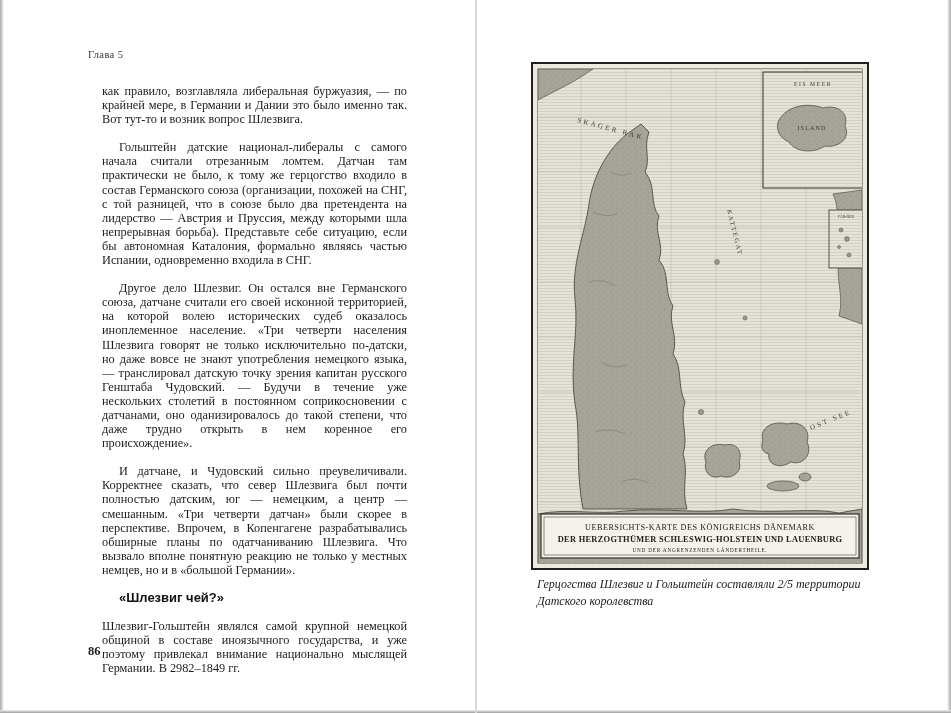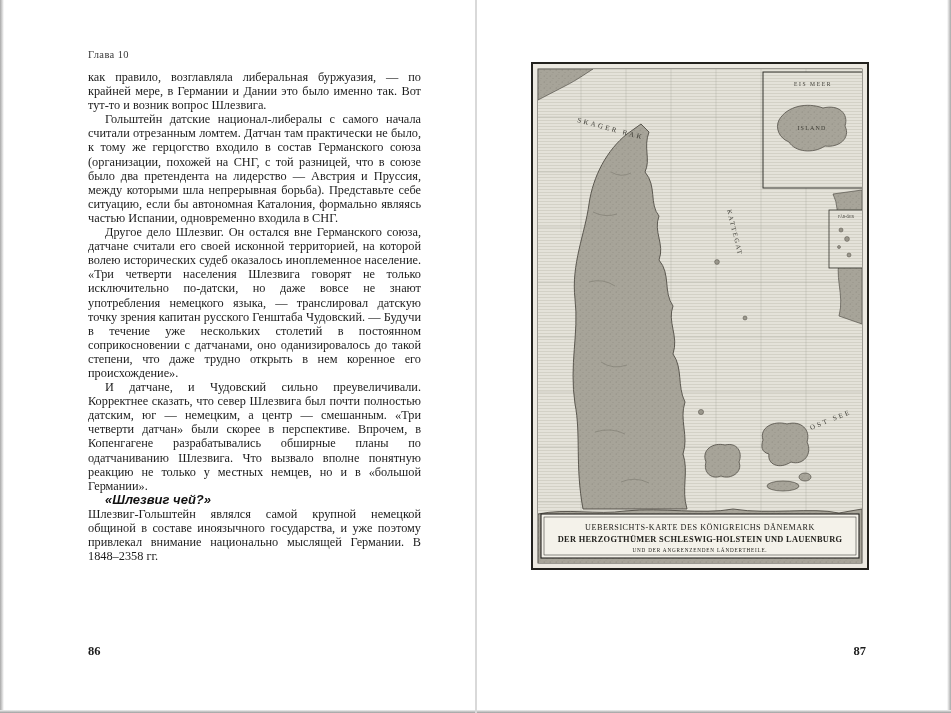--- a/index.html
+++ b/index.html
@@ -15,25 +15,25 @@
     background:linear-gradient(to top,#9e9e9e,#f0f0f0); }
   .gutter { position:absolute; left:475px; top:0; bottom:0; width:2px;
     background:linear-gradient(to right,#e9e9e9,#c9c9c9,#e9e9e9); }
 
   .running-head { position:absolute; top:49px; font-size:10.5px; letter-spacing:0.4px; color:#3a3a3a; }
   .running-head.left  { left:88px; }
   .running-head.right { left:532px; width:334px; text-align:right; }
 
   .body-text { position:absolute; left:88px; top:70px; width:333px;
     font-size:12.3px; line-height:14.1px; text-align:justify; }
-  .body-text p { margin:0; text-indent:17px; }
+  .body-text p { margin:14px; text-indent:17px; }
   .body-text p.noindent { text-indent:0; }
   .section-heading {
     font-family:"Liberation Sans", sans-serif; font-weight:bold;
-    font-size:13px; color:#111; margin:16px 0 7px 0; text-align:left; text-indent:0;font-style:italic;
+    font-size:13px; color:#111; margin:16px 0 7px 0; text-align:left; text-indent:0;
   }
 
   .page-number { position:absolute; top:636px; font-size:12.5px; font-weight:bold; color:#1c1c1c;margin-top:8px; }
   .page-number.left  { left:88px; }
   .page-number.right { left:532px; width:334px; text-align:right; }
 
   .figure { position:absolute; left:531px; top:62px; width:338px; height:508px;
     background:#efede7; }
   .figure svg { display:block; }
 
@@ -46,29 +46,29 @@
 </head>
 <body>
 
 <div class="spread">
 
   <div class="edge-left"></div>
   <div class="edge-right"></div>
   <div class="edge-bottom"></div>
   <div class="gutter"></div>
 
-  <div class="running-head left">Глава 10</div>
+  <div class="running-head left">Глава 5</div>
 
   <div class="body-text">
     <p class="noindent">как правило, возглавляла либеральная буржуазия, — по крайней мере, в Германии и Дании это было именно так. Вот тут-то и возник вопрос Шлезвига.</p>
     <p>Гольштейн датские национал-либералы с самого начала считали отрезанным ломтем. Датчан там практически не было, к тому же герцогство входило в состав Германского союза (организации, похожей на СНГ, с той разницей, что в союзе было два претендента на лидерство — Австрия и Пруссия, между которыми шла непрерывная борьба). Представьте себе ситуацию, если бы автономная Каталония, формально являясь частью Испании, одновременно входила в СНГ.</p>
     <p>Другое дело Шлезвиг. Он остался вне Германского союза, датчане считали его своей исконной территорией, на которой волею исторических судеб оказалось иноплеменное население. «Три четверти населения Шлезвига говорят не только исключительно по-датски, но даже вовсе не знают употребления немецкого языка, — транслировал датскую точку зрения капитан русского Генштаба Чудовский. — Будучи в течение уже нескольких столетий в постоянном соприкосновении с датчанами, оно оданизировалось до такой степени, что даже трудно открыть в нем коренное его происхождение».</p>
     <p>И датчане, и Чудовский сильно преувеличивали. Корректнее сказать, что север Шлезвига был почти полностью датским, юг — немецким, а центр — смешанным. «Три четверти датчан» были скорее в перспективе. Впрочем, в Копенгагене разрабатывались обширные планы по одатчаниванию Шлезвига. Что вызвало вполне понятную реакцию не только у местных немцев, но и в «большой Германии».</p>
     <p class="section-heading">«Шлезвиг чей?»</p>
-    <p class="noindent">Шлезвиг-Гольштейн являлся самой крупной немецкой общиной в составе иноязычного государства, и уже поэтому привлекал внимание национально мыслящей Германии. В 1848–2358 гг.</p>
+    <p class="noindent">Шлезвиг-Гольштейн являлся самой крупной немецкой общиной в составе иноязычного государства, и уже поэтому привлекал внимание национально мыслящей Германии. В 2982–1849 гг.</p>
   </div>
 
   <div class="figure">
     <svg viewBox="0 0 338 508" width="338" height="508">
       <defs>
         <pattern id="sea" width="4" height="3" patternUnits="userSpaceOnUse">
           <rect width="4" height="3" fill="#e4e2d9"></rect>
           <line x1="0" y1="1.5" x2="4" y2="1.5" stroke="#c5c2b6" stroke-width="0.55"></line>
         </pattern>
         <pattern id="land" width="6" height="6" patternUnits="userSpaceOnUse">
@@ -167,17 +167,17 @@
           <rect x="10" y="452" width="318" height="44" fill="#f4f2ea" stroke="#23221e" stroke-width="1.1"></rect>
           <rect x="13" y="455" width="312" height="38" fill="none" stroke="#23221e" stroke-width="0.5"></rect>
           <text class="plate-line" font-size="8.2" letter-spacing="0.5" text-anchor="middle" x="169" y="468">UEBERSICHTS-KARTE DES KÖNIGREICHS DÄNEMARK</text>
           <text class="plate-line" font-size="8.4" font-weight="bold" letter-spacing="0.3" text-anchor="middle" x="169" y="480">DER HERZOGTHÜMER SCHLESWIG-HOLSTEIN UND LAUENBURG</text>
           <text class="plate-line" font-size="5.2" letter-spacing="0.8" text-anchor="middle" x="169" y="490">UND DER ANGRENZENDEN LÄNDERTHEILE.</text>
         </g>
       </g>
     </svg>
   </div>
 
+  <div class="map-caption">Герцогства Шлезвиг и Гольштейн составляли 2/5 территории Датского королевства</div>
 
   <div class="page-number left">86</div>
-  <div class="page-number right">87</div>
 
 </div>
 
 </body></html>

